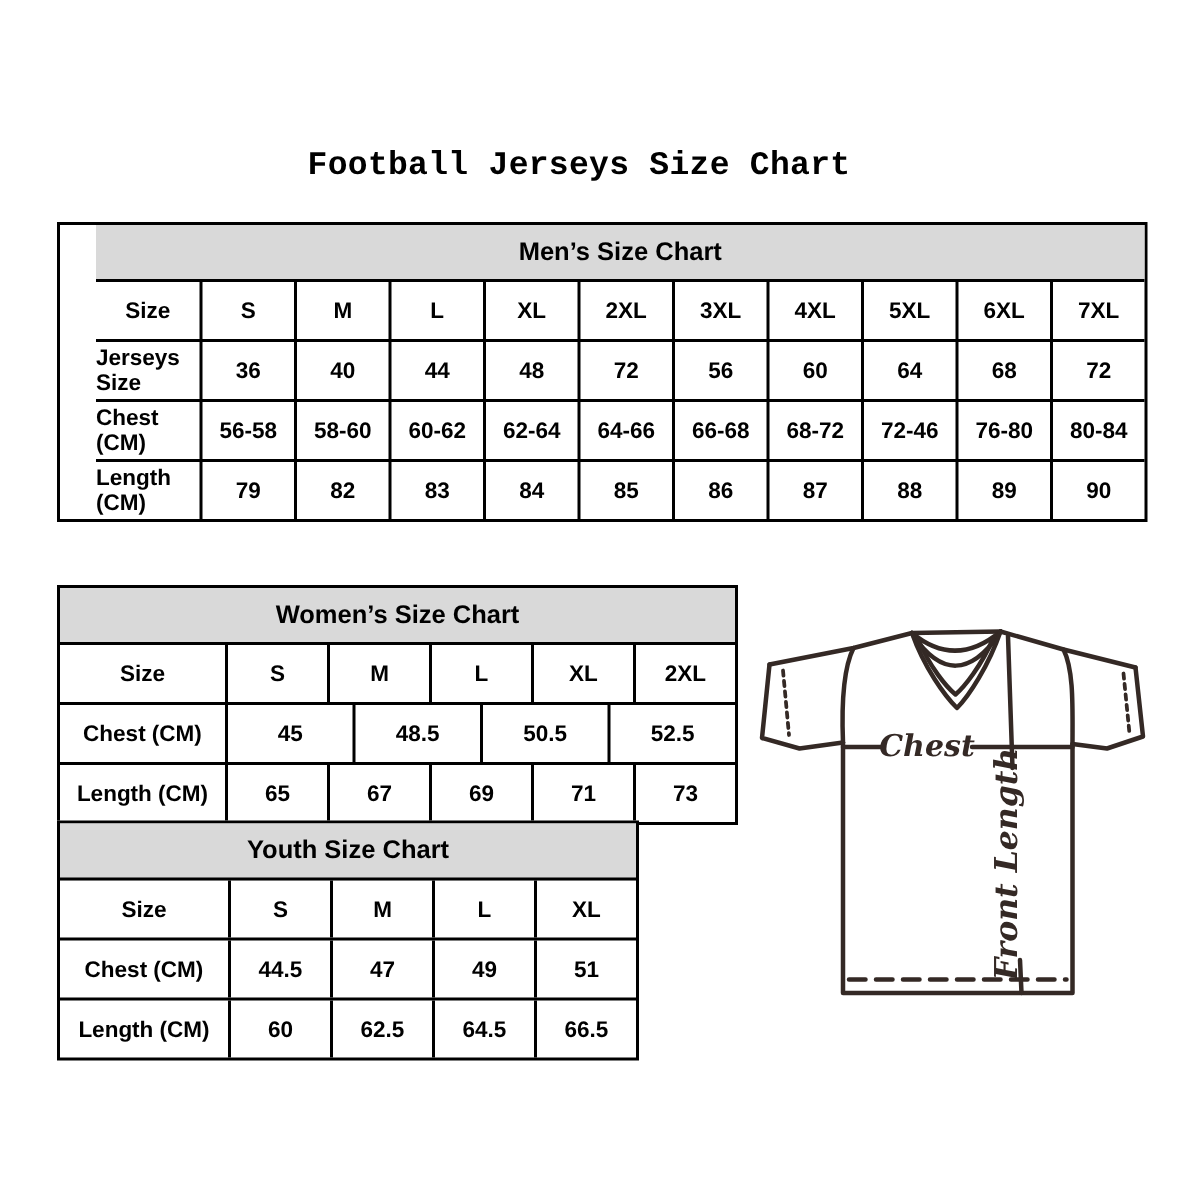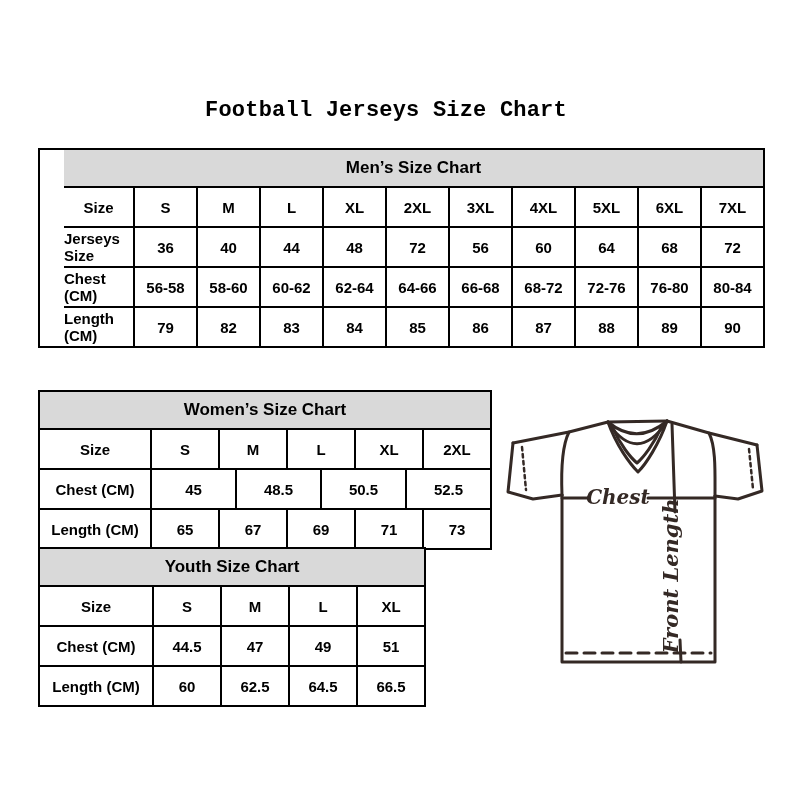--- a/index.html
+++ b/index.html
@@ -110,21 +110,21 @@
         </div>
         <div class="trow">
           <div class="tcell label">Chest (CM)</div>
           <div class="tcell">56-58</div>
           <div class="tcell">58-60</div>
           <div class="tcell">60-62</div>
           <div class="tcell">62-64</div>
           <div class="tcell">64-66</div>
           <div class="tcell">66-68</div>
           <div class="tcell">68-72</div>
-          <div class="tcell">72-76</div>
+          <div class="tcell">72-46</div>
           <div class="tcell">76-80</div>
           <div class="tcell">80-84</div>
         </div>
         <div class="trow">
           <div class="tcell label">Length (CM)</div>
           <div class="tcell">79</div>
           <div class="tcell">82</div>
           <div class="tcell">83</div>
           <div class="tcell">84</div>
           <div class="tcell">85</div>

